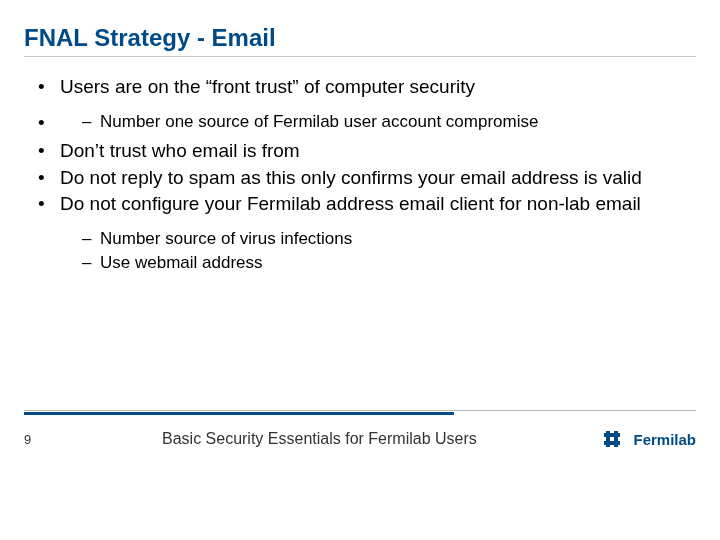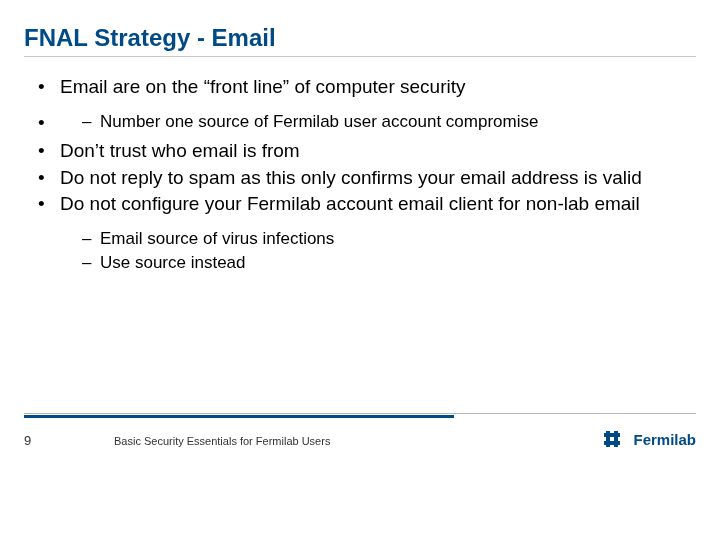--- a/index.html
+++ b/index.html
@@ -12,45 +12,45 @@
   ul.level1 > li::before { content: "•"; position: absolute; left: 0; top: 0; font-size: 19px; }
   ul.level2 { list-style: none; padding-left: 22px; margin-top: 12px; margin-bottom: 6px; }
   ul.level2 > li { position: relative; font-size: 17px; line-height: 1.3; padding-left: 18px; margin-bottom: 2px; }
   ul.level2 > li::before { content: "–"; position: absolute; left: 0; top: 0; }
   .footer { position: absolute; left: 24px; right: 24px; bottom: 28px; }
   .footer-rule-wrap { position: relative; height: 6px; margin-bottom: 14px; }
   .footer-rule-thin { position: absolute; left: 0; right: 0; top: 0; height: 1px; background: #b7b7b7; }
   .footer-rule-thick { position: absolute; left: 0; width: 64%; top: 2px; height: 3px; background: #004b87; }
   .footer-row { display: flex; align-items: center; }
   .page-num { font-size: 13px; color: #333; width: 90px; }
-  .footer-title { font-size: 11px; color: #333; }
+  .footer-title { font-size: 16px; color: #333; margin-left: 48px; }
   .logo { position: absolute; right: 0; bottom: 0; display: flex; align-items: center; gap: 12px; color: #004b87; font-weight: bold; font-size: 15px; }
   .logo svg { display: block; }
 </style>
 </head>
 <body>
 <div class="slide">
 
   <h1 class="title">FNAL Strategy - Email</h1>
   <hr class="title-rule">
 
   <ul class="level1">
-    <li>Email are on the “front line” of computer security</li>
+    <li>Users are on the “front trust” of computer security</li>
     <li>
       <ul class="level2">
         <li>Number one source of Fermilab user account compromise</li>
       </ul>
     </li>
     <li>Don’t trust who email is from</li>
     <li>Do not reply to spam as this only confirms your email address is valid</li>
     <li>
-      <span>Do not configure your Fermilab account email client for non-lab email</span>
+      <span>Do not configure your Fermilab address email client for non-lab email</span>
       <ul class="level2">
-        <li>Email source of virus infections</li>
-        <li>Use source instead</li>
+        <li>Number source of virus infections</li>
+        <li>Use webmail address</li>
       </ul>
     </li>
   </ul>
 
   <div class="footer">
     <div class="footer-rule-wrap">
       <div class="footer-rule-thin"></div>
       <div class="footer-rule-thick"></div>
     </div>
     <div class="footer-row">

